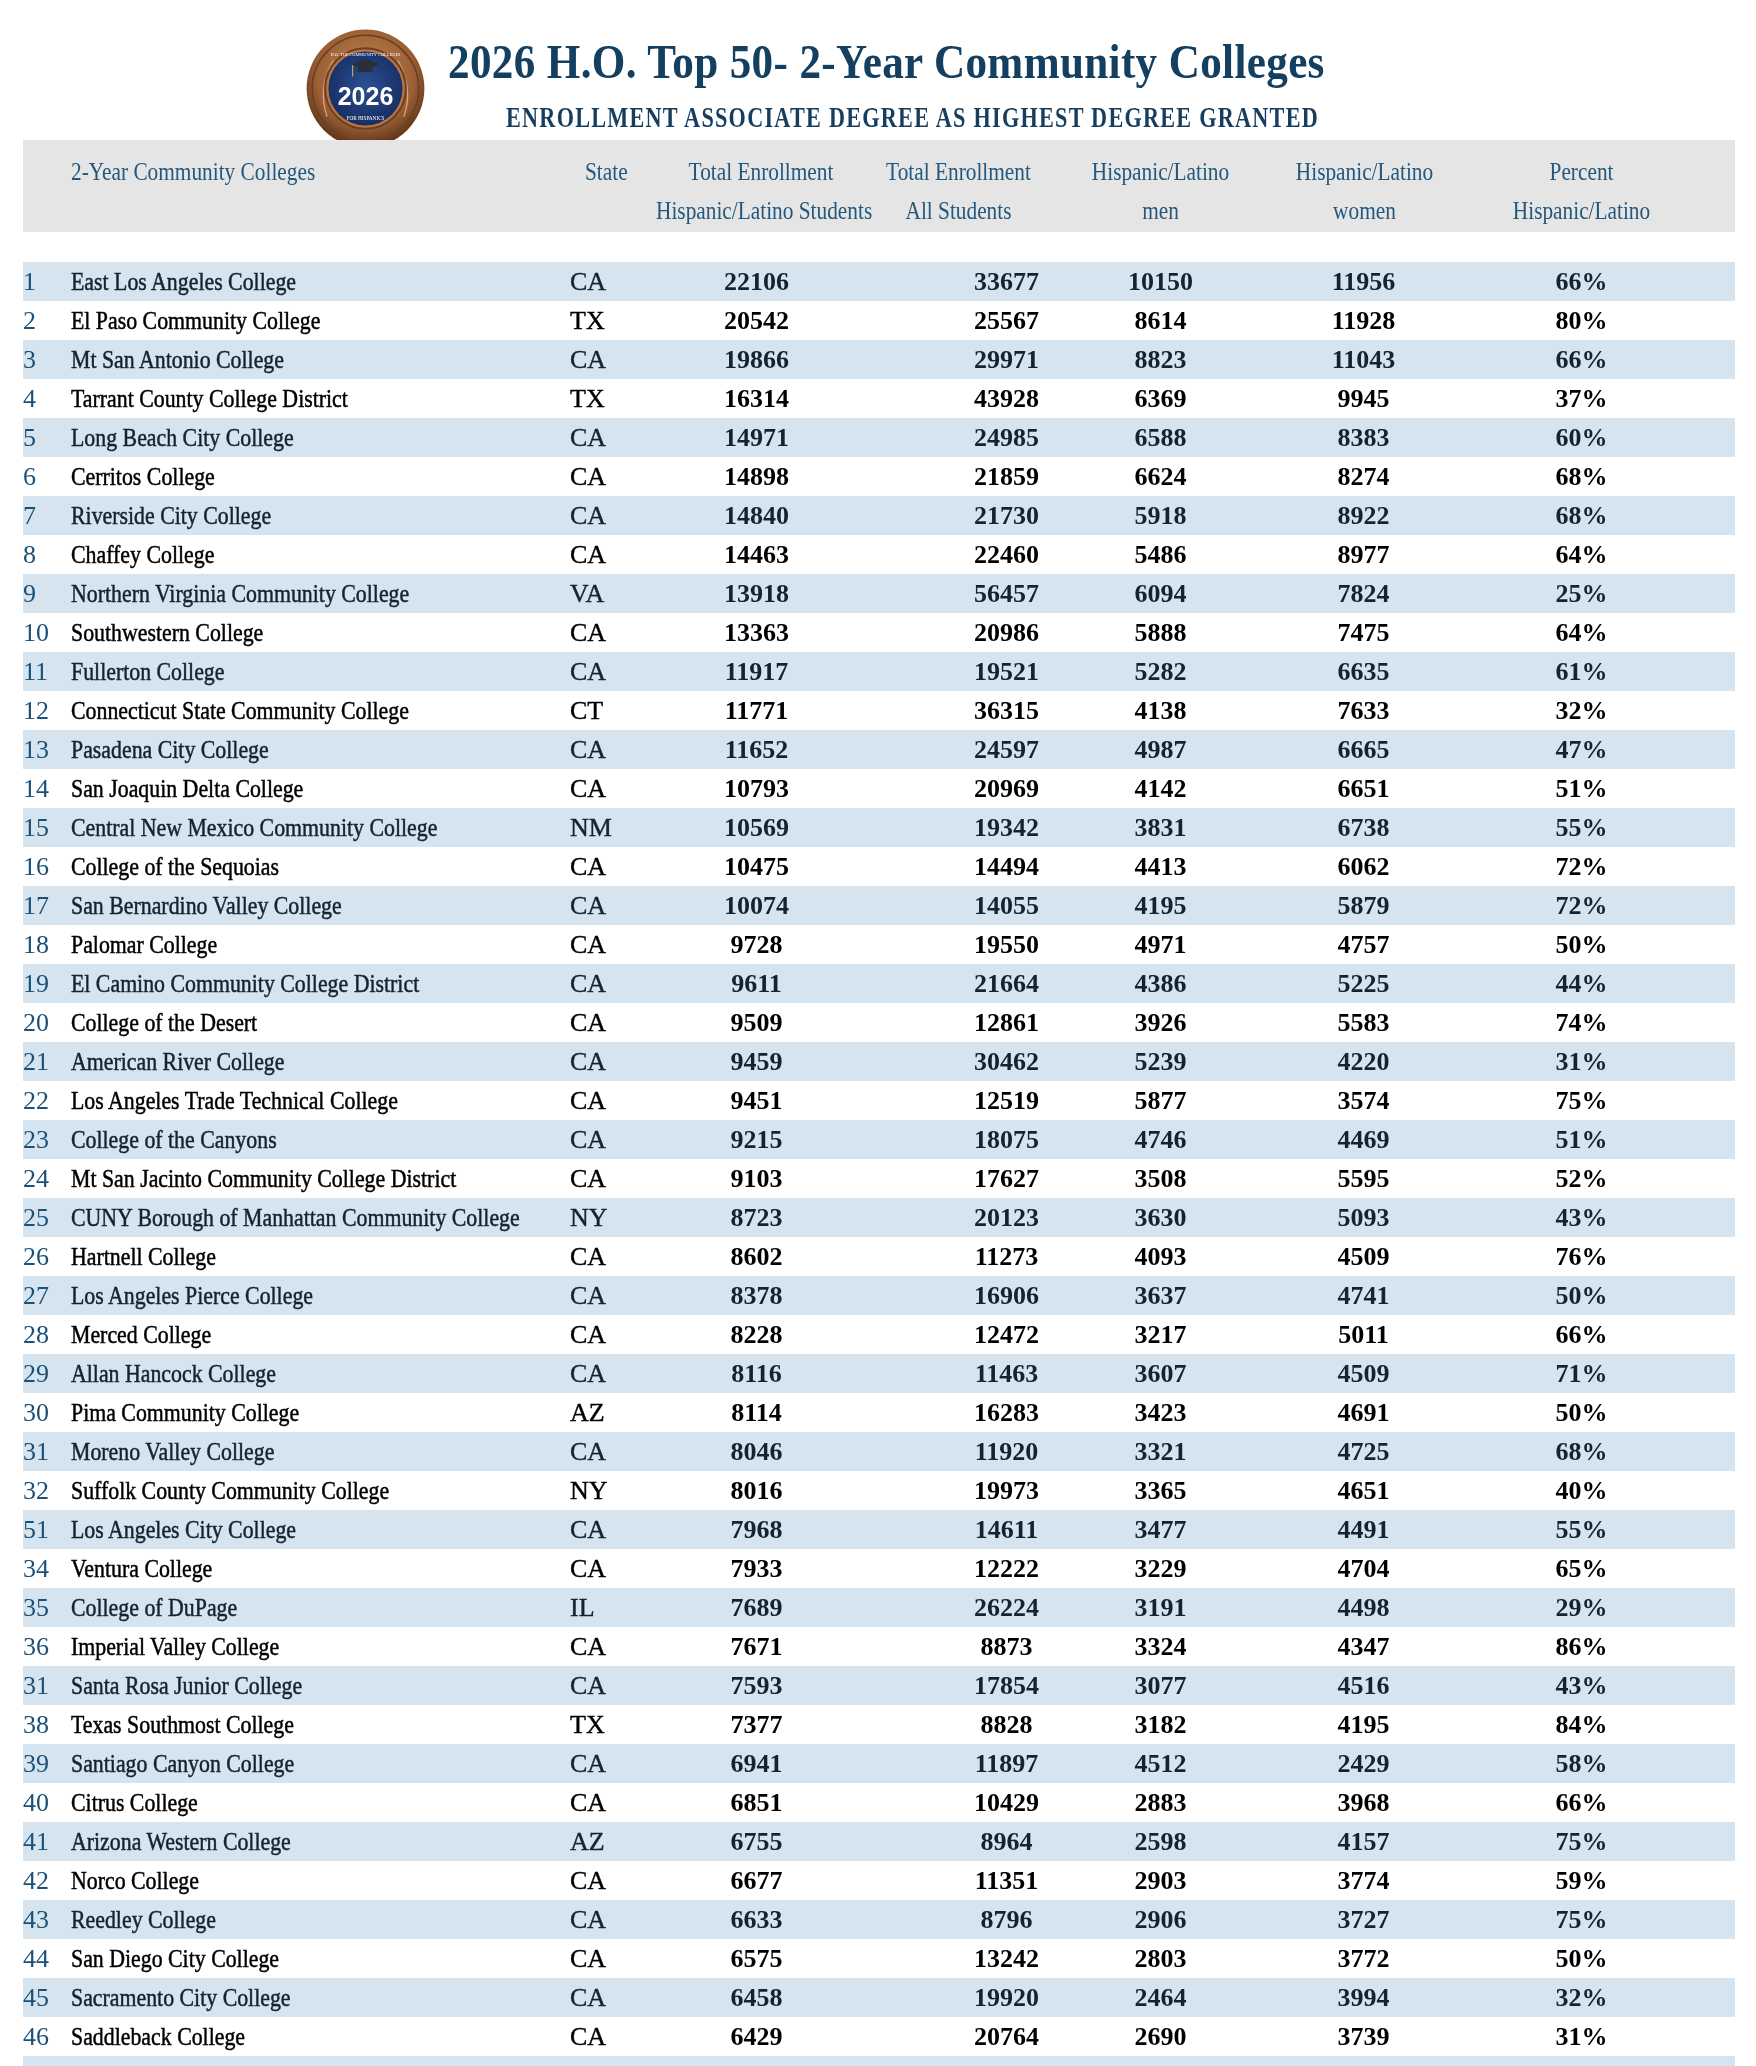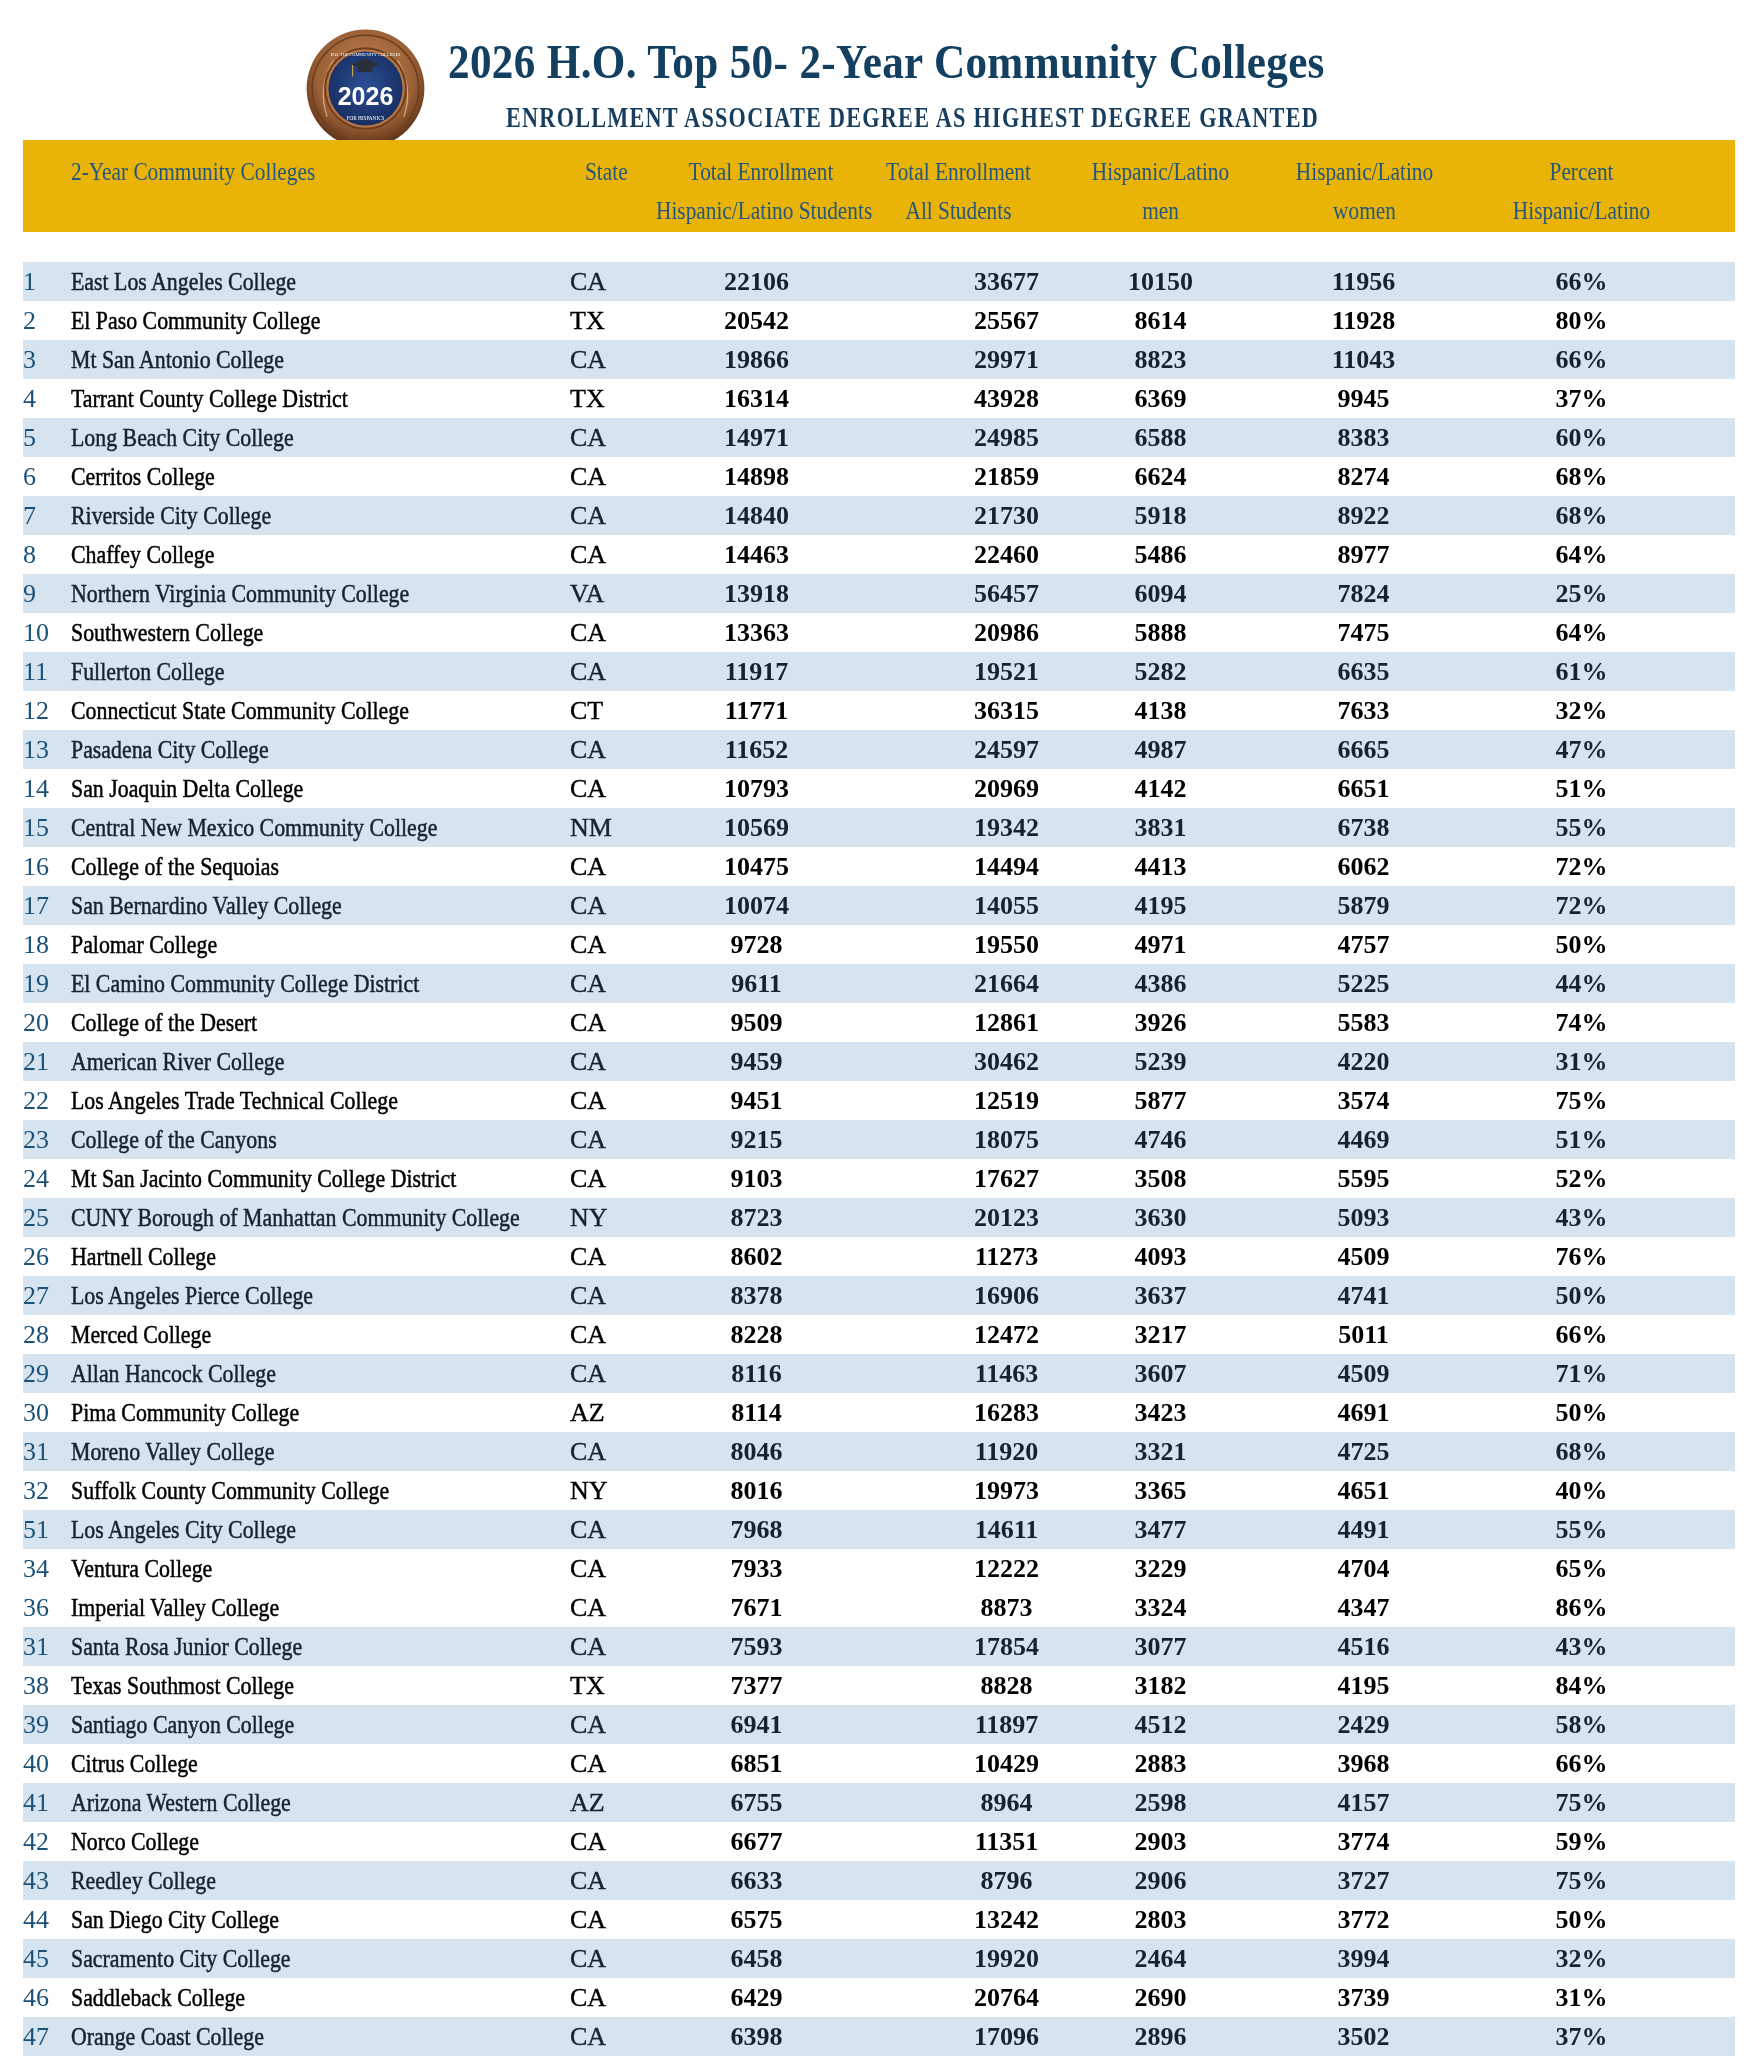--- a/index.html
+++ b/index.html
@@ -9,21 +9,21 @@
   .title-block { position: absolute; left: 0; top: 0; width: 1756px; height: 158px; }
   .seal { position: absolute; left: 305px; top: 28px; width: 121px; height: 121px; }
   .main-title { position: absolute; left: 448px; top: 33px; font-size: 49px; font-weight: bold;
                 color: #133f60; letter-spacing: 0.4px; transform: scaleX(0.88); transform-origin: left top;
                 white-space: nowrap; }
   .sub-title { position: absolute; left: 506px; top: 100px; font-size: 30px; font-weight: bold;
                color: #173e5e; letter-spacing: 1.7px; transform: scaleX(0.74); transform-origin: left top;
                white-space: nowrap; }
 
   .table-wrap { position: absolute; left: 23px; top: 140px; width: 1712px; }
-  .header-row { position: relative; height: 92px; background: #eab308; }
+  .header-row { position: relative; height: 92px; background: #e5e5e5; }
   .hcell { position: absolute; top: 11.6px; font-size: 26px; color: #23587e; line-height: 39px;
            transform: scaleX(0.82); transform-origin: center top; white-space: nowrap; text-align: center; }
   .hcell.left { transform-origin: left top; text-align: left; }
   .spacer { height: 30px; }
 
   .row { position: relative; height: 39px; }
   .row.alt { background: #d6e4f0; }
   .cell { position: absolute; top: 0; height: 39px; line-height: 39px; font-size: 26px;
           color: #000; font-weight: bold; white-space: nowrap; }
   .row.alt .cell { color: #12242f; }
@@ -439,20 +439,30 @@
       <div class="row">
         <div class="cell rank">34</div>
         <div class="cell name">Ventura College</div>
         <div class="cell state">CA</div>
         <div class="cell num c-hisp">7933</div>
         <div class="cell num c-all">12222</div>
         <div class="cell num c-men">3229</div>
         <div class="cell num c-wom">4704</div>
         <div class="cell num c-pct">65%</div>
       </div>
+      <div class="row alt">
+        <div class="cell rank">35</div>
+        <div class="cell name">College of  DuPage</div>
+        <div class="cell state">IL</div>
+        <div class="cell num c-hisp">7689</div>
+        <div class="cell num c-all">26224</div>
+        <div class="cell num c-men">3191</div>
+        <div class="cell num c-wom">4498</div>
+        <div class="cell num c-pct">29%</div>
+      </div>
       <div class="row">
         <div class="cell rank">36</div>
         <div class="cell name">Imperial Valley College</div>
         <div class="cell state">CA</div>
         <div class="cell num c-hisp">7671</div>
         <div class="cell num c-all">8873</div>
         <div class="cell num c-men">3324</div>
         <div class="cell num c-wom">4347</div>
         <div class="cell num c-pct">86%</div>
       </div>

